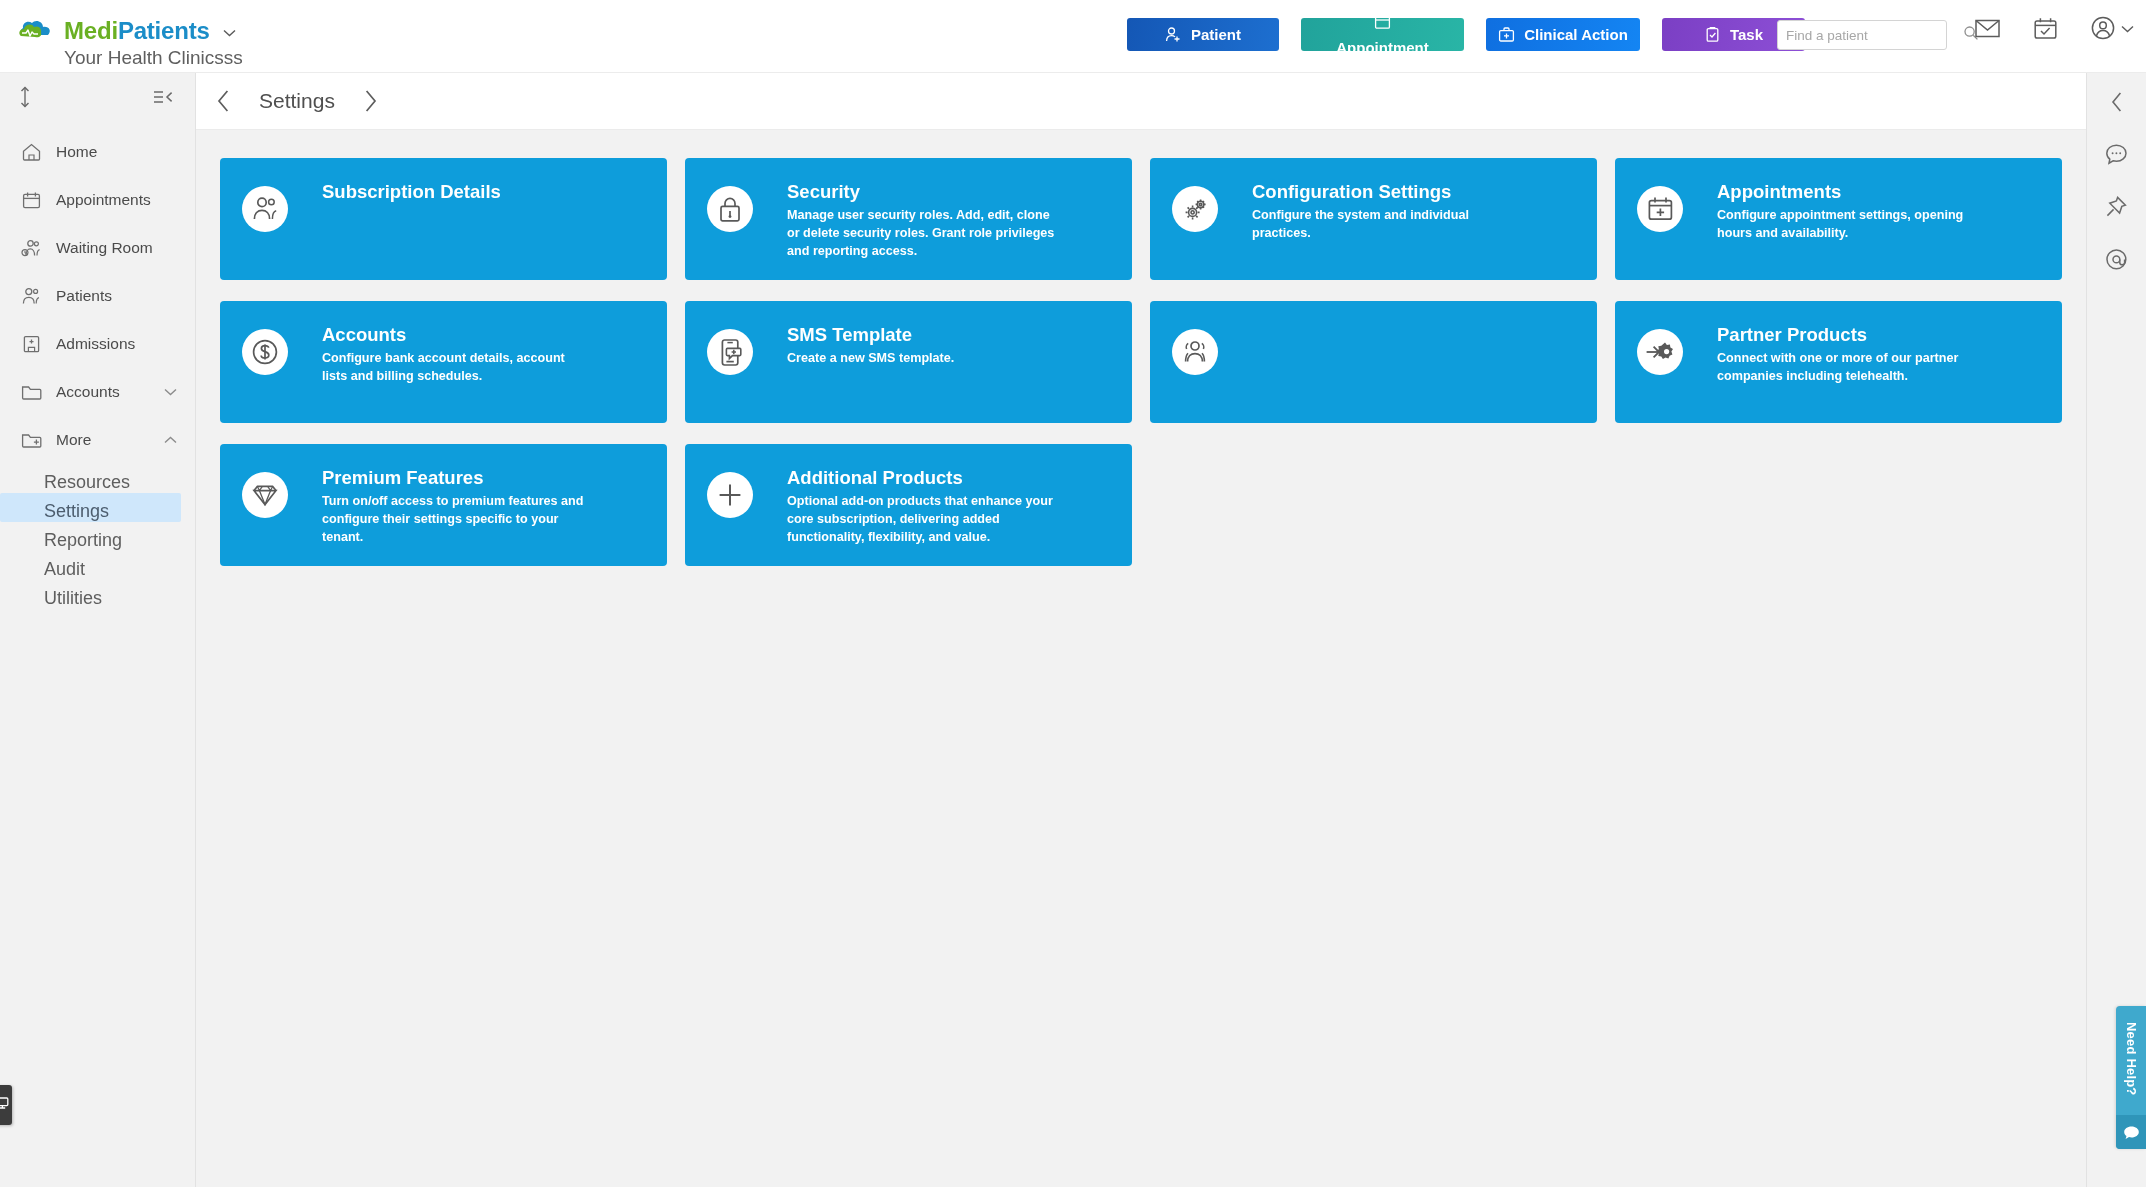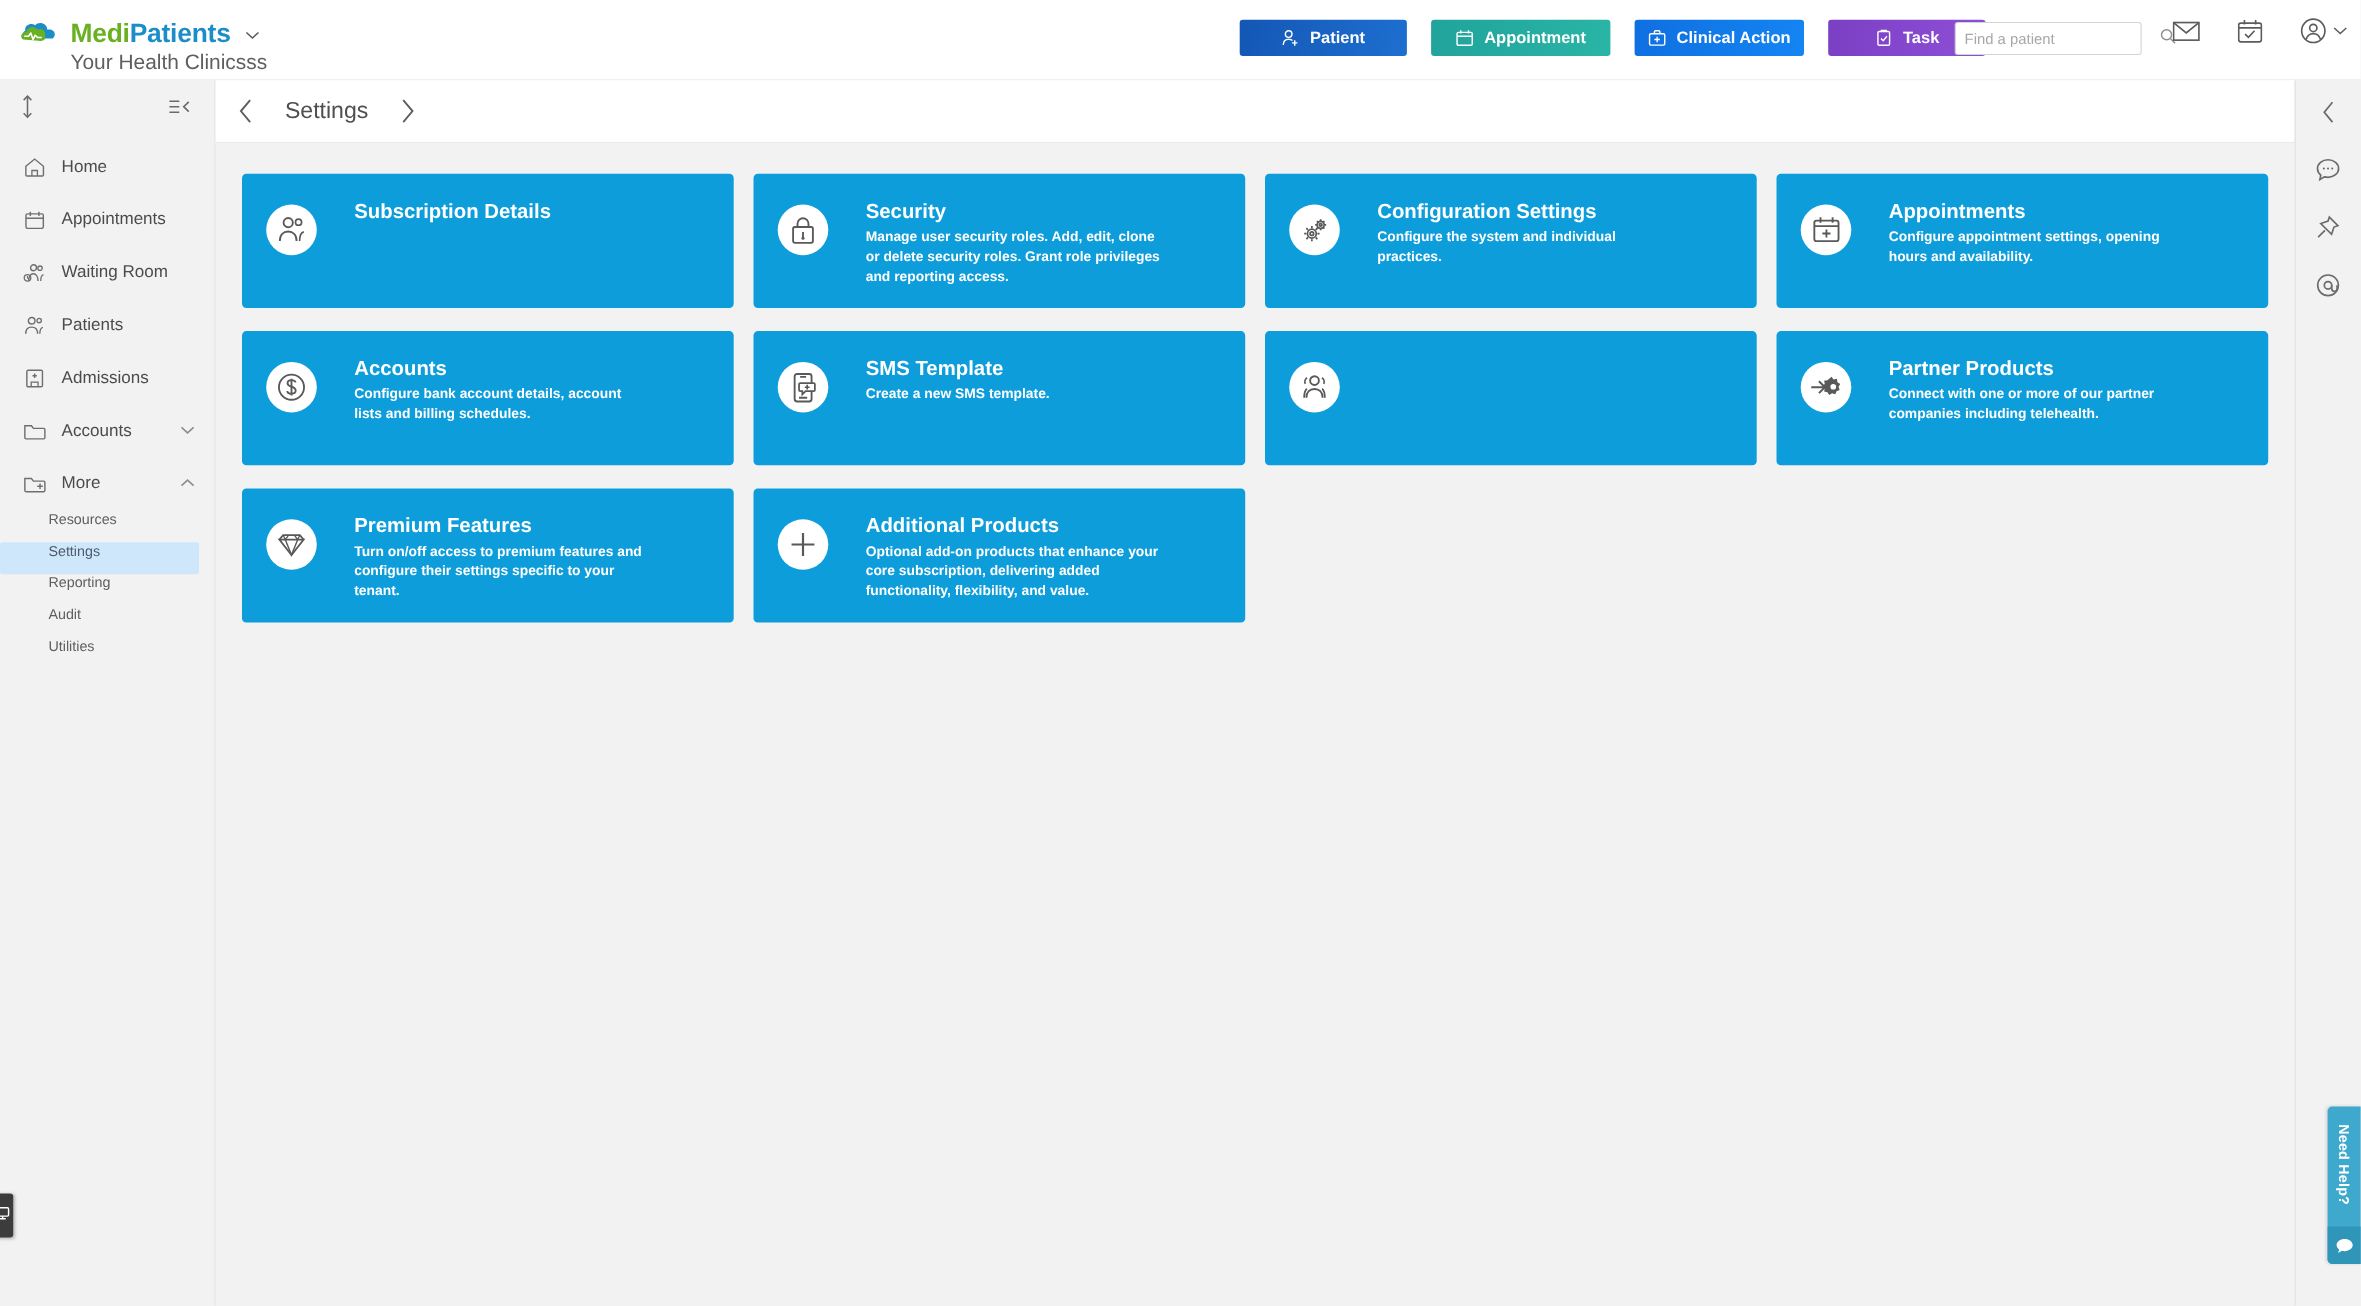--- a/index.html
+++ b/index.html
@@ -32,21 +32,21 @@
     display: flex; align-items: center; gap: 22px;
   }
   .abtn {
     height: 33px; border-radius: 3px; color: #fff;
     display: flex; align-items: center; gap: 9px;
     padding: 0 18px; font-size: 15px; font-weight: bold;
     border: none; cursor: pointer; white-space: nowrap;
   }
   .abtn svg { display: block; }
   .abtn-patient     { background: linear-gradient(100deg,#1457b5 0%,#1d6fd0 100%); width: 152px; justify-content: center;}
-  .abtn-appointment { background: linear-gradient(100deg,#21a39b 0%,#29b5a6 100%); width: 163px; justify-content: center;}
+  .abtn-appointment { background: linear-gradient(100deg,#21a39b 0%,#29b5a6 100%); width: 163px; justify-content: center; flex-direction: column;}
   .abtn-clinical    { background: linear-gradient(100deg,#0f6fe0 0%,#1485f3 100%); width: 154px; justify-content: center;}
   .abtn-task        { background: linear-gradient(100deg,#7b3fc4 0%,#8d4fd6 100%); width: 143px; justify-content: center;}
 
   .searchwrap {
     position: absolute; left: 1777px; top: 20px;
     width: 170px; height: 30px;
     border: 1px solid #d4d4d4; border-radius: 3px; background: #fff;
     display: flex; align-items: center; padding: 0 8px;
   }
   .searchwrap input {
@@ -76,22 +76,22 @@
   .nav-item {
     height: 48px; display: flex; align-items: center; gap: 14px;
     padding: 0 18px 0 20px; color: #4b4b4b; font-size: 15.5px;
     cursor: pointer; position: relative;
   }
   .nav-item .ico { width: 22px; display: flex; justify-content: center; color: #6f6f6f; }
   .nav-item .lbl { flex: 1; }
   .nav-item .chev { color: #8c8c8c; font-size: 11px; }
   .subnav { padding-left: 0; }
   .sub-item {
-    height: 29px; display: flex; align-items: flex-start;
-    padding-left: 44px; font-size: 13px; color: #5e5e5e; cursor: pointer;
+    height: 29px; display: flex; align-items: flex-end;
+    padding-left: 44px; font-size: 18px; color: #5e5e5e; cursor: pointer;
     margin-right: 14px; border-radius: 2px;
   }
   .sub-item.active { background: #cfe7fb; color: #4c5d6e; }
 
   .screen-tab {
     position: absolute; left: -10px; bottom: 62px;
     width: 22px; height: 40px; background: #3c3c3c;
     border-radius: 3px; display: flex; align-items: center;
     justify-content: flex-end; padding-right: 2px; color: #fff;
     box-shadow: 1px 1px 3px rgba(0,0,0,.25);

